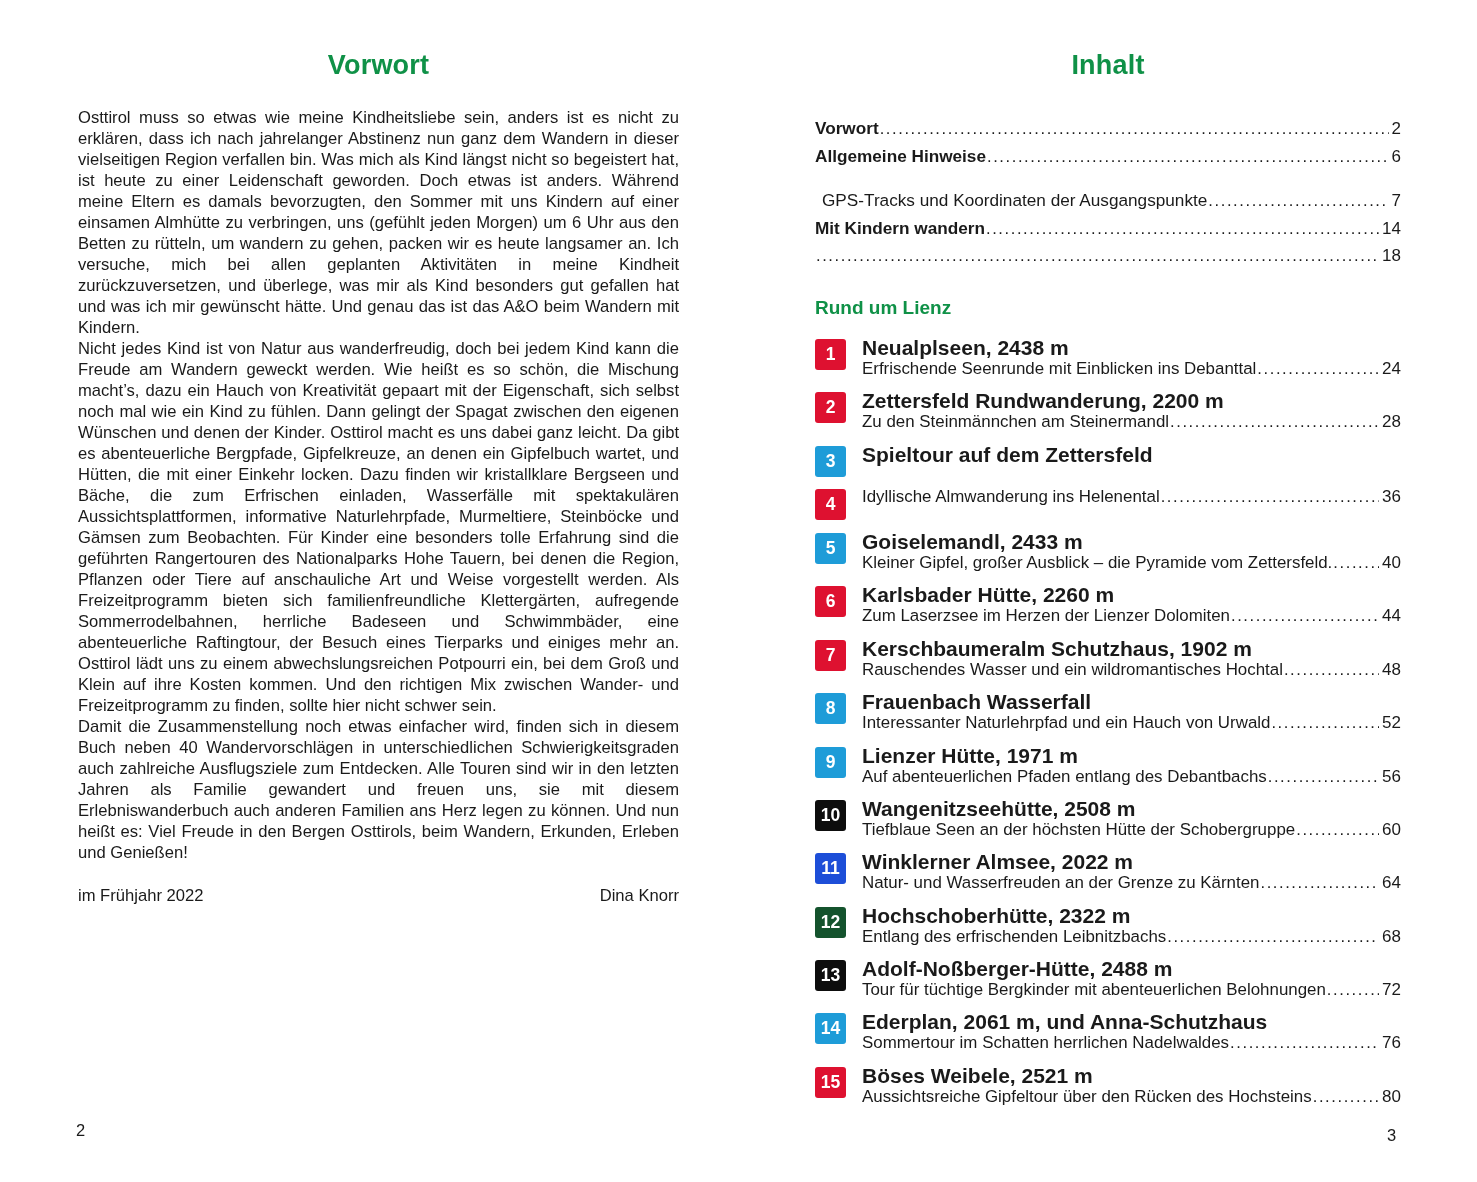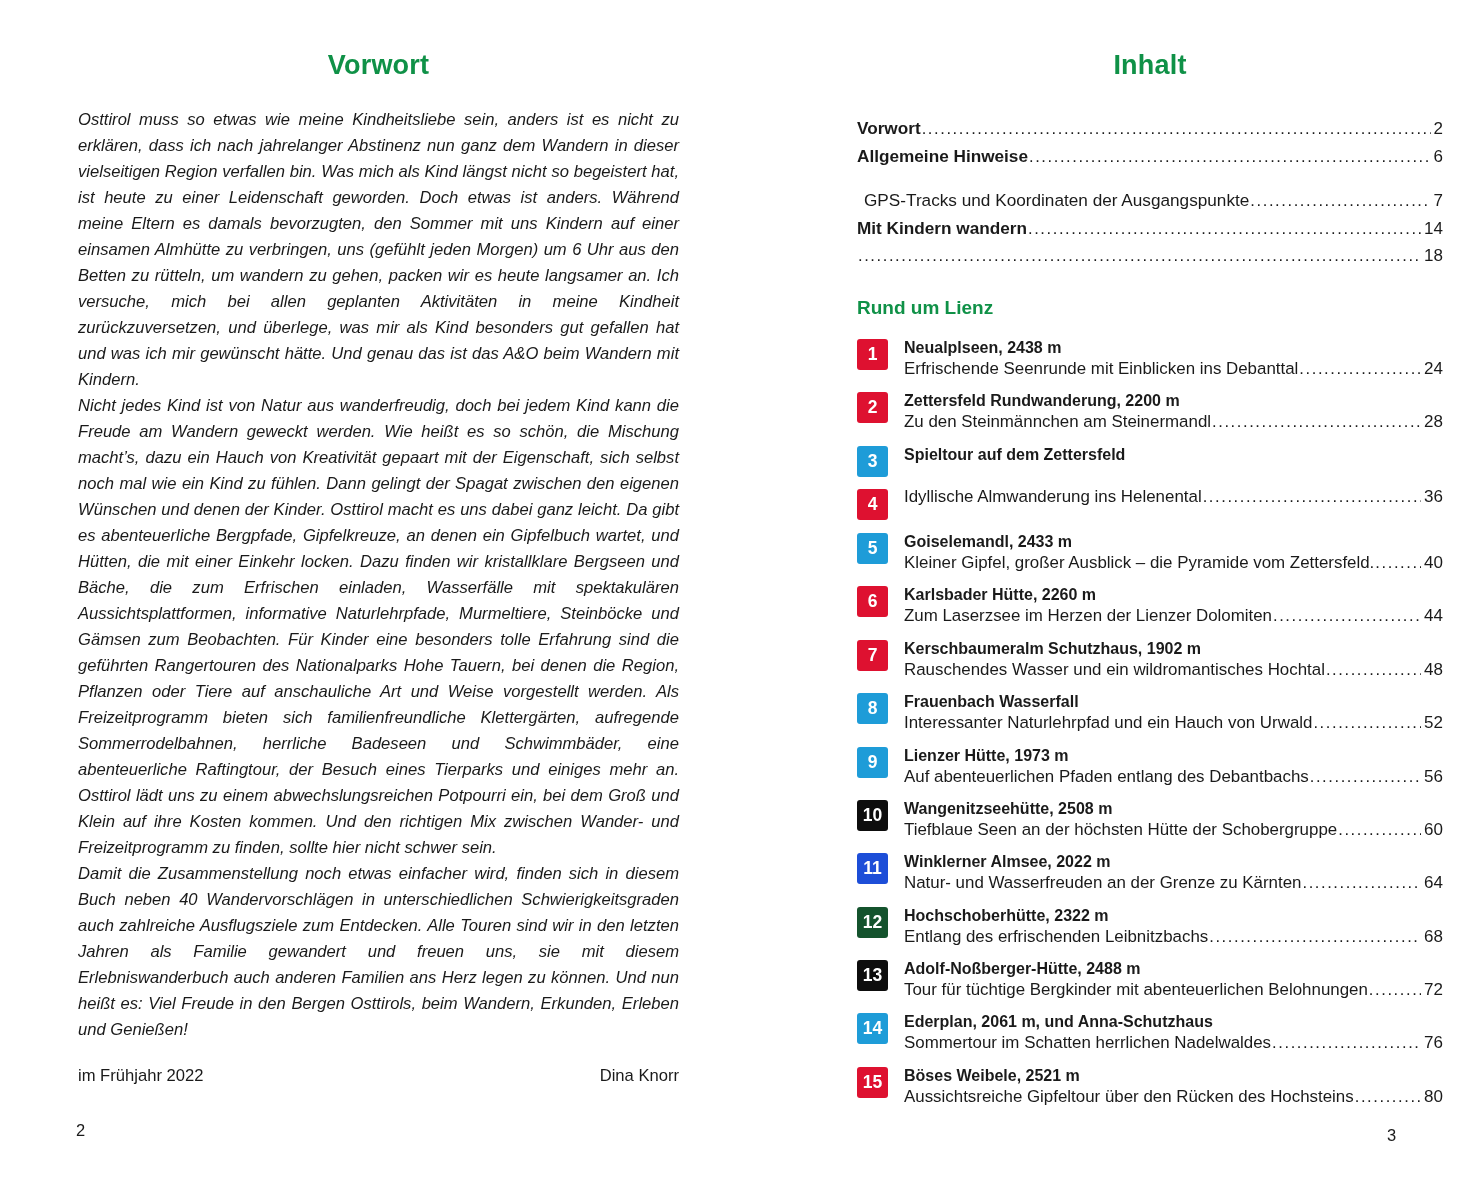--- a/index.html
+++ b/index.html
@@ -27,38 +27,37 @@
   .page-title {
     text-align: center;
     color: var(--green);
     font-size: 27px;
     font-weight: bold;
     margin-bottom: 26px;
     letter-spacing: 0.2px;
   }
   .preface-body p {
     font-size: 16.6px;
-    line-height: 26px;
+    line-height: 21px;
     text-align: justify;
     hyphens: auto;
     -webkit-hyphens: auto;
     color: var(--text);
-    font-style: italic;
   }
   .signature-row {
     display: flex;
     justify-content: space-between;
     margin-top: 23px;
     font-size: 16.6px;
   }
 
   
   .right-page {
     position: absolute;
-    left: 857px;
+    left: 815px;
     top: 50px;
     width: 586px;
   }
   .right-page .page-title { margin-bottom: 0; }
 
   .front-list { margin-top: 34px; }
   .toc-row {
     display: flex;
     align-items: baseline;
     font-size: 17.2px;
@@ -108,21 +107,21 @@
     border-radius: 3px;
     color: #ffffff;
     font-weight: bold;
     font-size: 17.5px;
     display: flex;
     align-items: center;
     justify-content: center;
   }
   .tour-content { flex: 1 1 auto; min-width: 0; }
   .tour-title {
-    font-size: 16px;
+    font-size: 21px;
     font-weight: bold;
     line-height: 21px;
     padding-top: 1px;
   }
   .tour-sub {
     display: flex;
     align-items: baseline;
     font-size: 16.9px;
     line-height: 21.8px;
     white-space: nowrap;
@@ -277,21 +276,21 @@
         <span class="sub-text">Interessanter Naturlehrpfad und ein Hauch von Urwald</span>
         <span class="leader"></span>
         <span class="pg">52</span>
       </div>
     </div>
   </div>
 
   <div class="tour">
     <div class="badge" style="background-color: rgb(30, 156, 216);">9</div>
     <div class="tour-content">
-      <div class="tour-title">Lienzer Hütte, 1973 m</div>
+      <div class="tour-title">Lienzer Hütte, 1971 m</div>
       <div class="tour-sub">
         <span class="sub-text">Auf abenteuerlichen Pfaden entlang des Debantbachs</span>
         <span class="leader"></span>
         <span class="pg">56</span>
       </div>
     </div>
   </div>
 
   <div class="tour">
     <div class="badge" style="background-color: rgb(13, 13, 13);">10</div>

